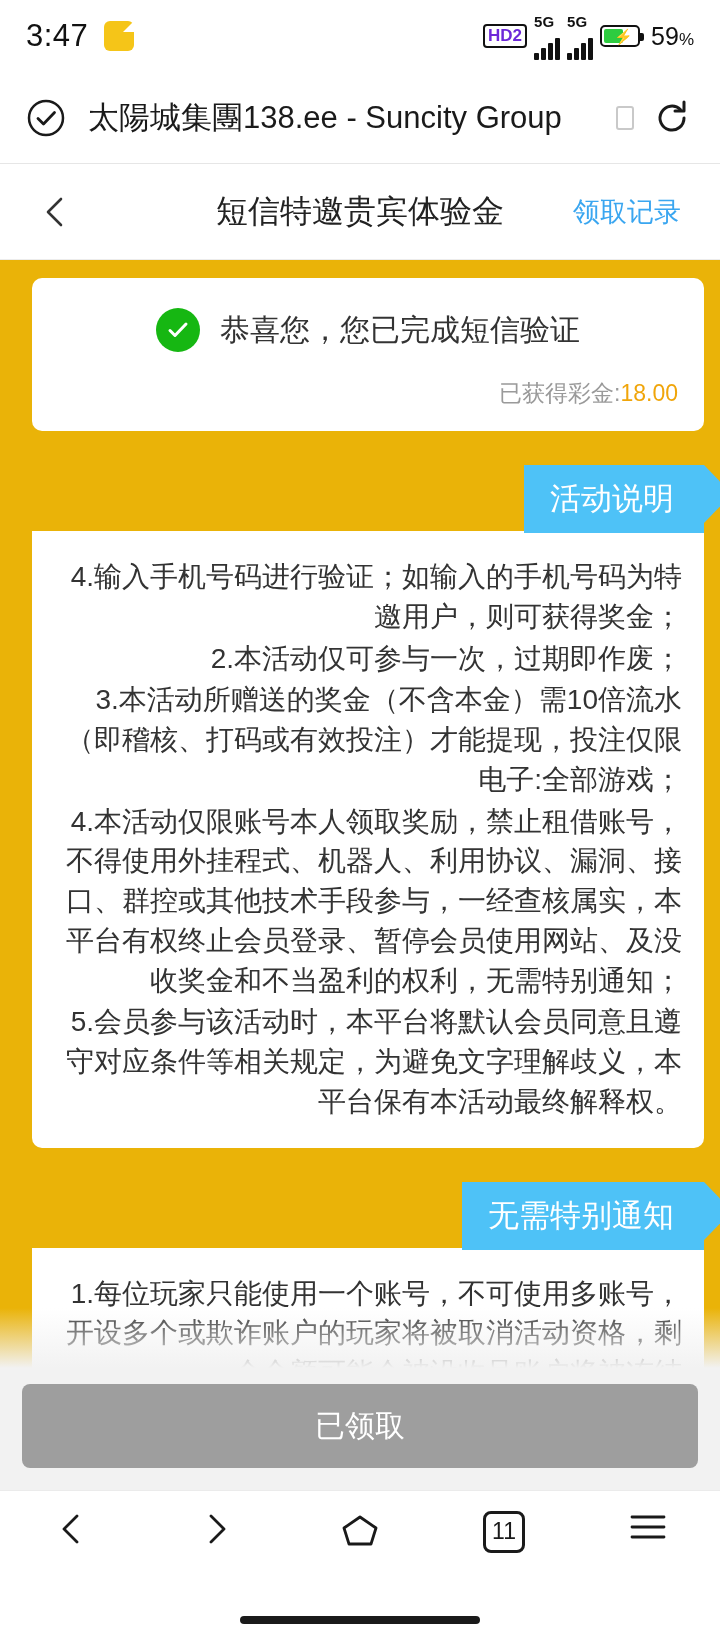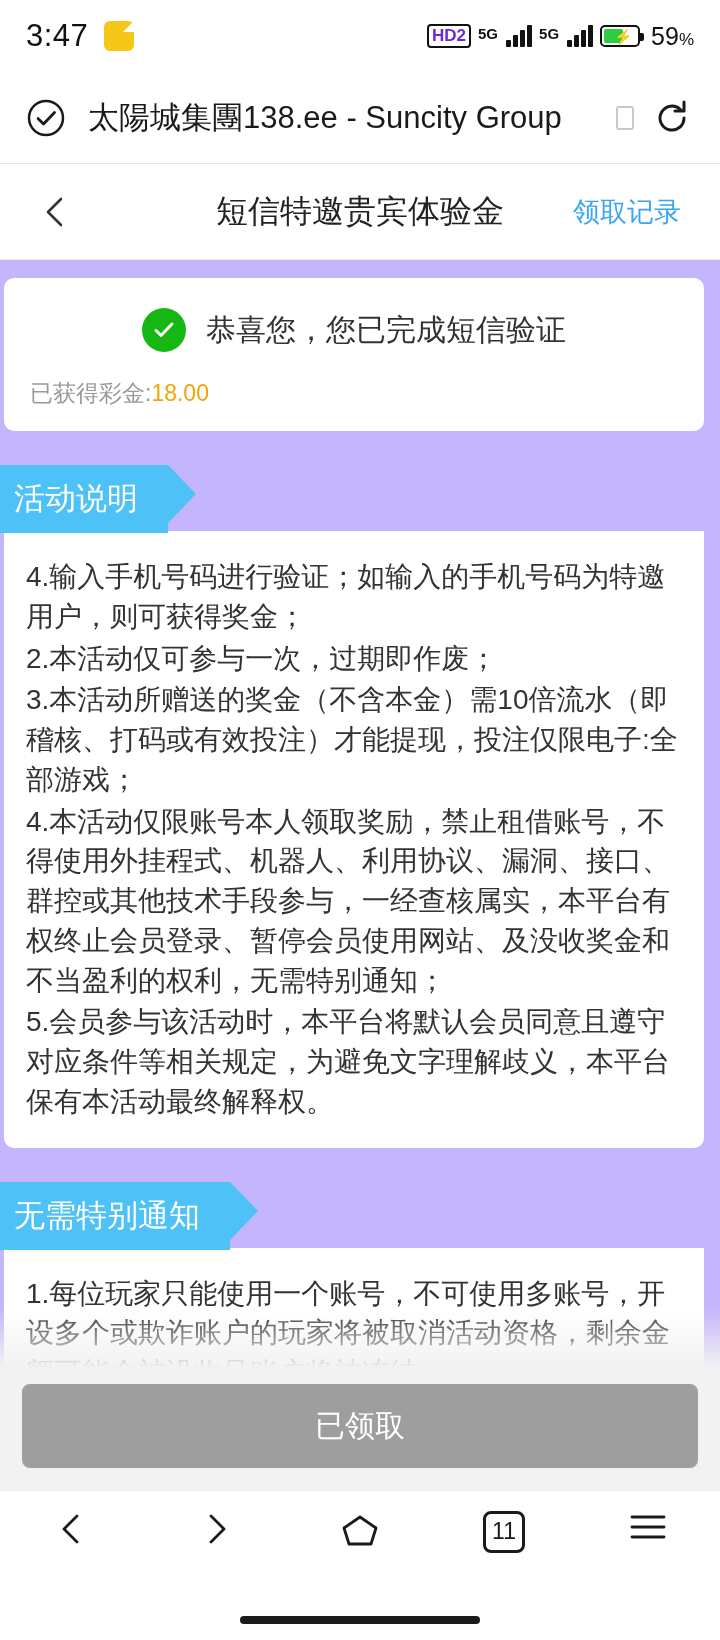--- a/index.html
+++ b/index.html
@@ -33,21 +33,21 @@
     border-color: transparent transparent #ffffff transparent;
   }
   .status-right {
     margin-left: auto; display: flex; align-items: center; gap: 7px;
   }
   .hd-badge {
     font-size: 17px; color: #6d28d9; border: 2px solid #111;
     border-radius: 4px; padding: 0 3px; line-height: 20px;
     font-weight: 700;
   }
-  .sig-group { display: flex; align-items: center; gap: 8px; }
+  .sig-group { display: flex; align-items: center; gap: 8px; flex-direction: column; }
   .sig-label { font-size: 15px; color: #111; font-weight: 700; align-self: flex-start; }
   .bars { display: flex; align-items: flex-end; gap: 2px; height: 22px; }
   .bars i { display: block; width: 5px; background: #111; border-radius: 1px; }
   .bars i:nth-child(1){ height: 7px; }
   .bars i:nth-child(2){ height: 12px; }
   .bars i:nth-child(3){ height: 17px; }
   .bars i:nth-child(4){ height: 22px; }
   .battery {
     width: 40px; height: 22px; border: 2px solid #111; border-radius: 5px;
     position: relative; display:flex; align-items:center; padding:2px;
@@ -91,25 +91,26 @@
   .page-title {
     position:absolute; left:0; right:0; text-align:center;
     font-size: 32px; color:#222; font-weight:500; pointer-events:none;
   }
   .header-link {
     margin-left:auto; font-size: 27px; color:#3aa6f0; z-index:2;
   }
 
   
   .content {
-    background: #c4b5fd;
+    background: #eab308;
     height: calc(1640px - 72px - 92px - 96px - 122px - 110px - 40px);
     overflow: hidden;
-    padding: 18px 16px 0 4px;
+    padding: 18px 16px 0 32px;
     position: relative;
+    text-align: right;
   }
   .card {
     background:#ffffff; border-radius: 10px;
     padding: 30px 26px 22px 26px;
   }
   .congrats-row {
     display:flex; align-items:center; justify-content:center; gap: 20px;
   }
   .check-circle {
     width: 44px; height: 44px; border-radius: 50%; background:#16b712;

